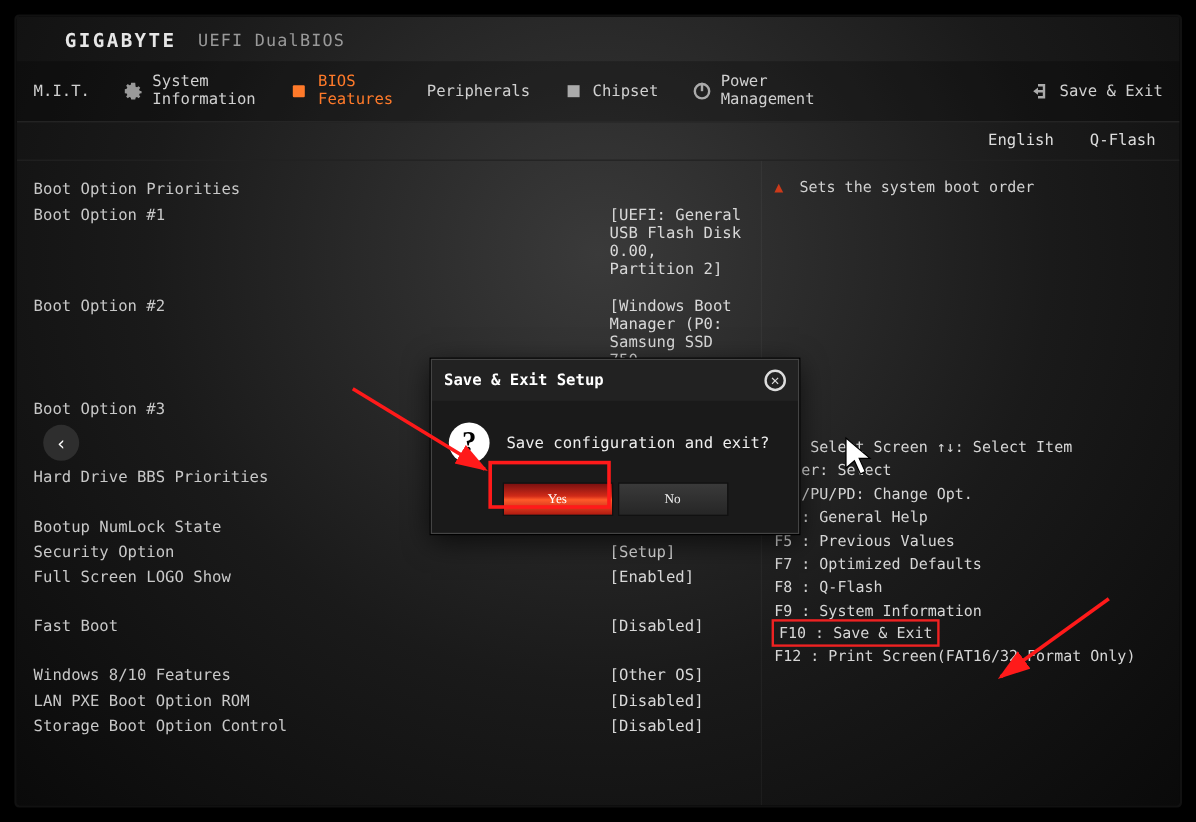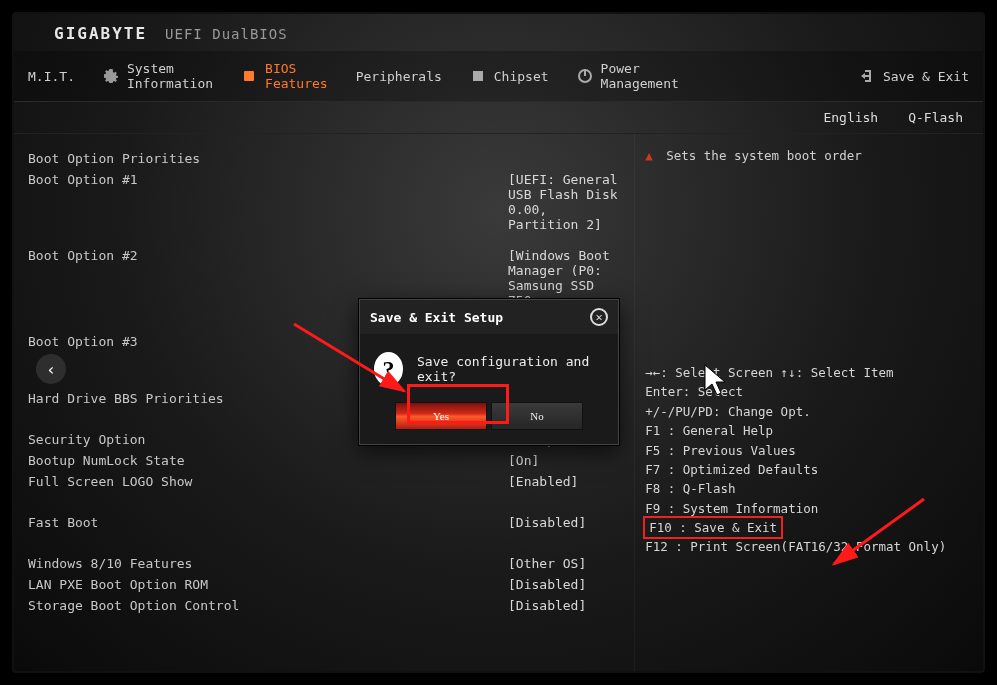--- a/index.html
+++ b/index.html
@@ -84,21 +84,21 @@
   .f10-box {
     display:inline-block;
     border:2px solid #e22;
     padding:0 4px;
     margin:-2px;
   }
   
   .dialog {
     position:absolute;
     left:345px; top:285px;
-    width:260px;
+    width:307px;
     background:#1a1a1a;
     border:1px solid #444;
     box-shadow: 0 0 0 1px #000, 0 6px 22px rgba(0,0,0,0.7);
     color:#eee;
     z-index:5;
   }
   .dialog .titlebar {
     display:flex; align-items:center; justify-content:space-between;
     padding:8px 10px;
     background:#222;
@@ -255,26 +255,26 @@
       <div class="spacer-md"></div>
       <div class="row">
         <span class="label">Boot Option #3</span>
       </div>
       <div class="spacer-lg"></div>
       <div class="row">
         <span class="label">Hard Drive BBS Priorities</span>
       </div>
       <div class="spacer-md"></div>
       <div class="row">
+        <span class="label">Bootup NumLock State</span>
+        <span class="value">[On]</span>
+      </div>
+      <div class="row">
         <span class="label">Security Option</span>
         <span class="value">[Setup]</span>
-      </div>
-      <div class="row">
-        <span class="label">Bootup NumLock State</span>
-        <span class="value">[On]</span>
       </div>
       <div class="row">
         <span class="label">Full Screen LOGO Show</span>
         <span class="value">[Enabled]</span>
       </div>
       <div class="spacer-md"></div>
       <div class="row">
         <span class="label">Fast Boot</span>
         <span class="value">[Disabled]</span>
       </div>

